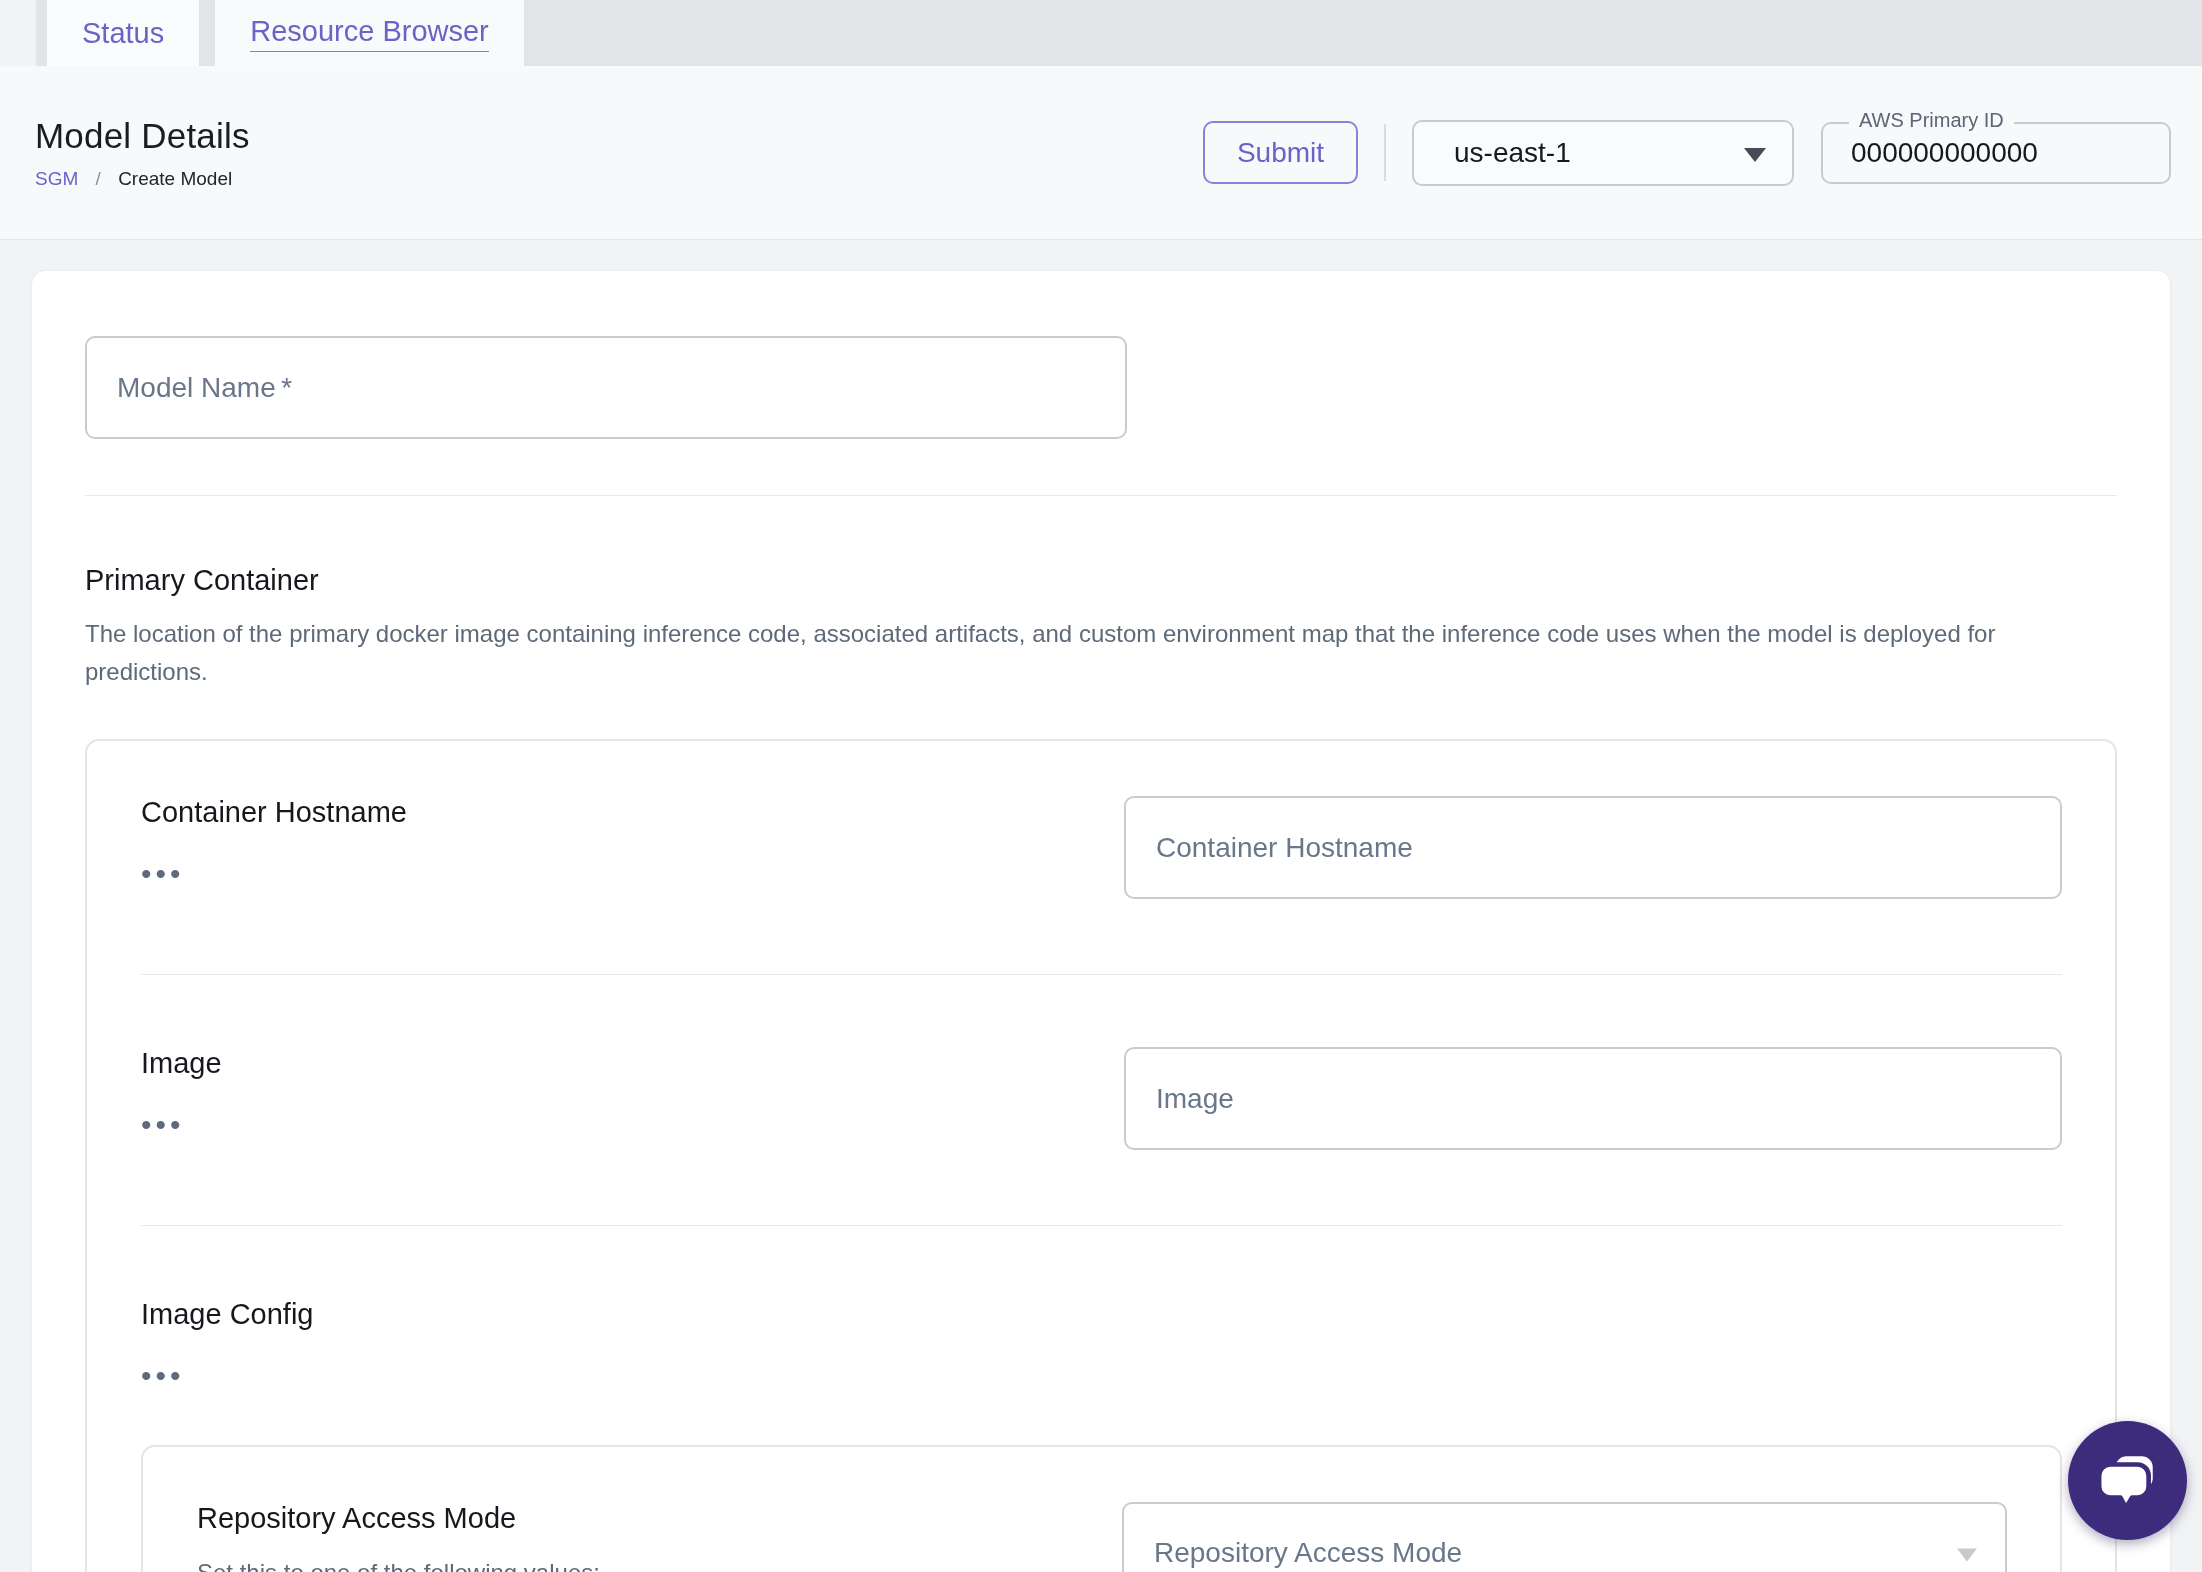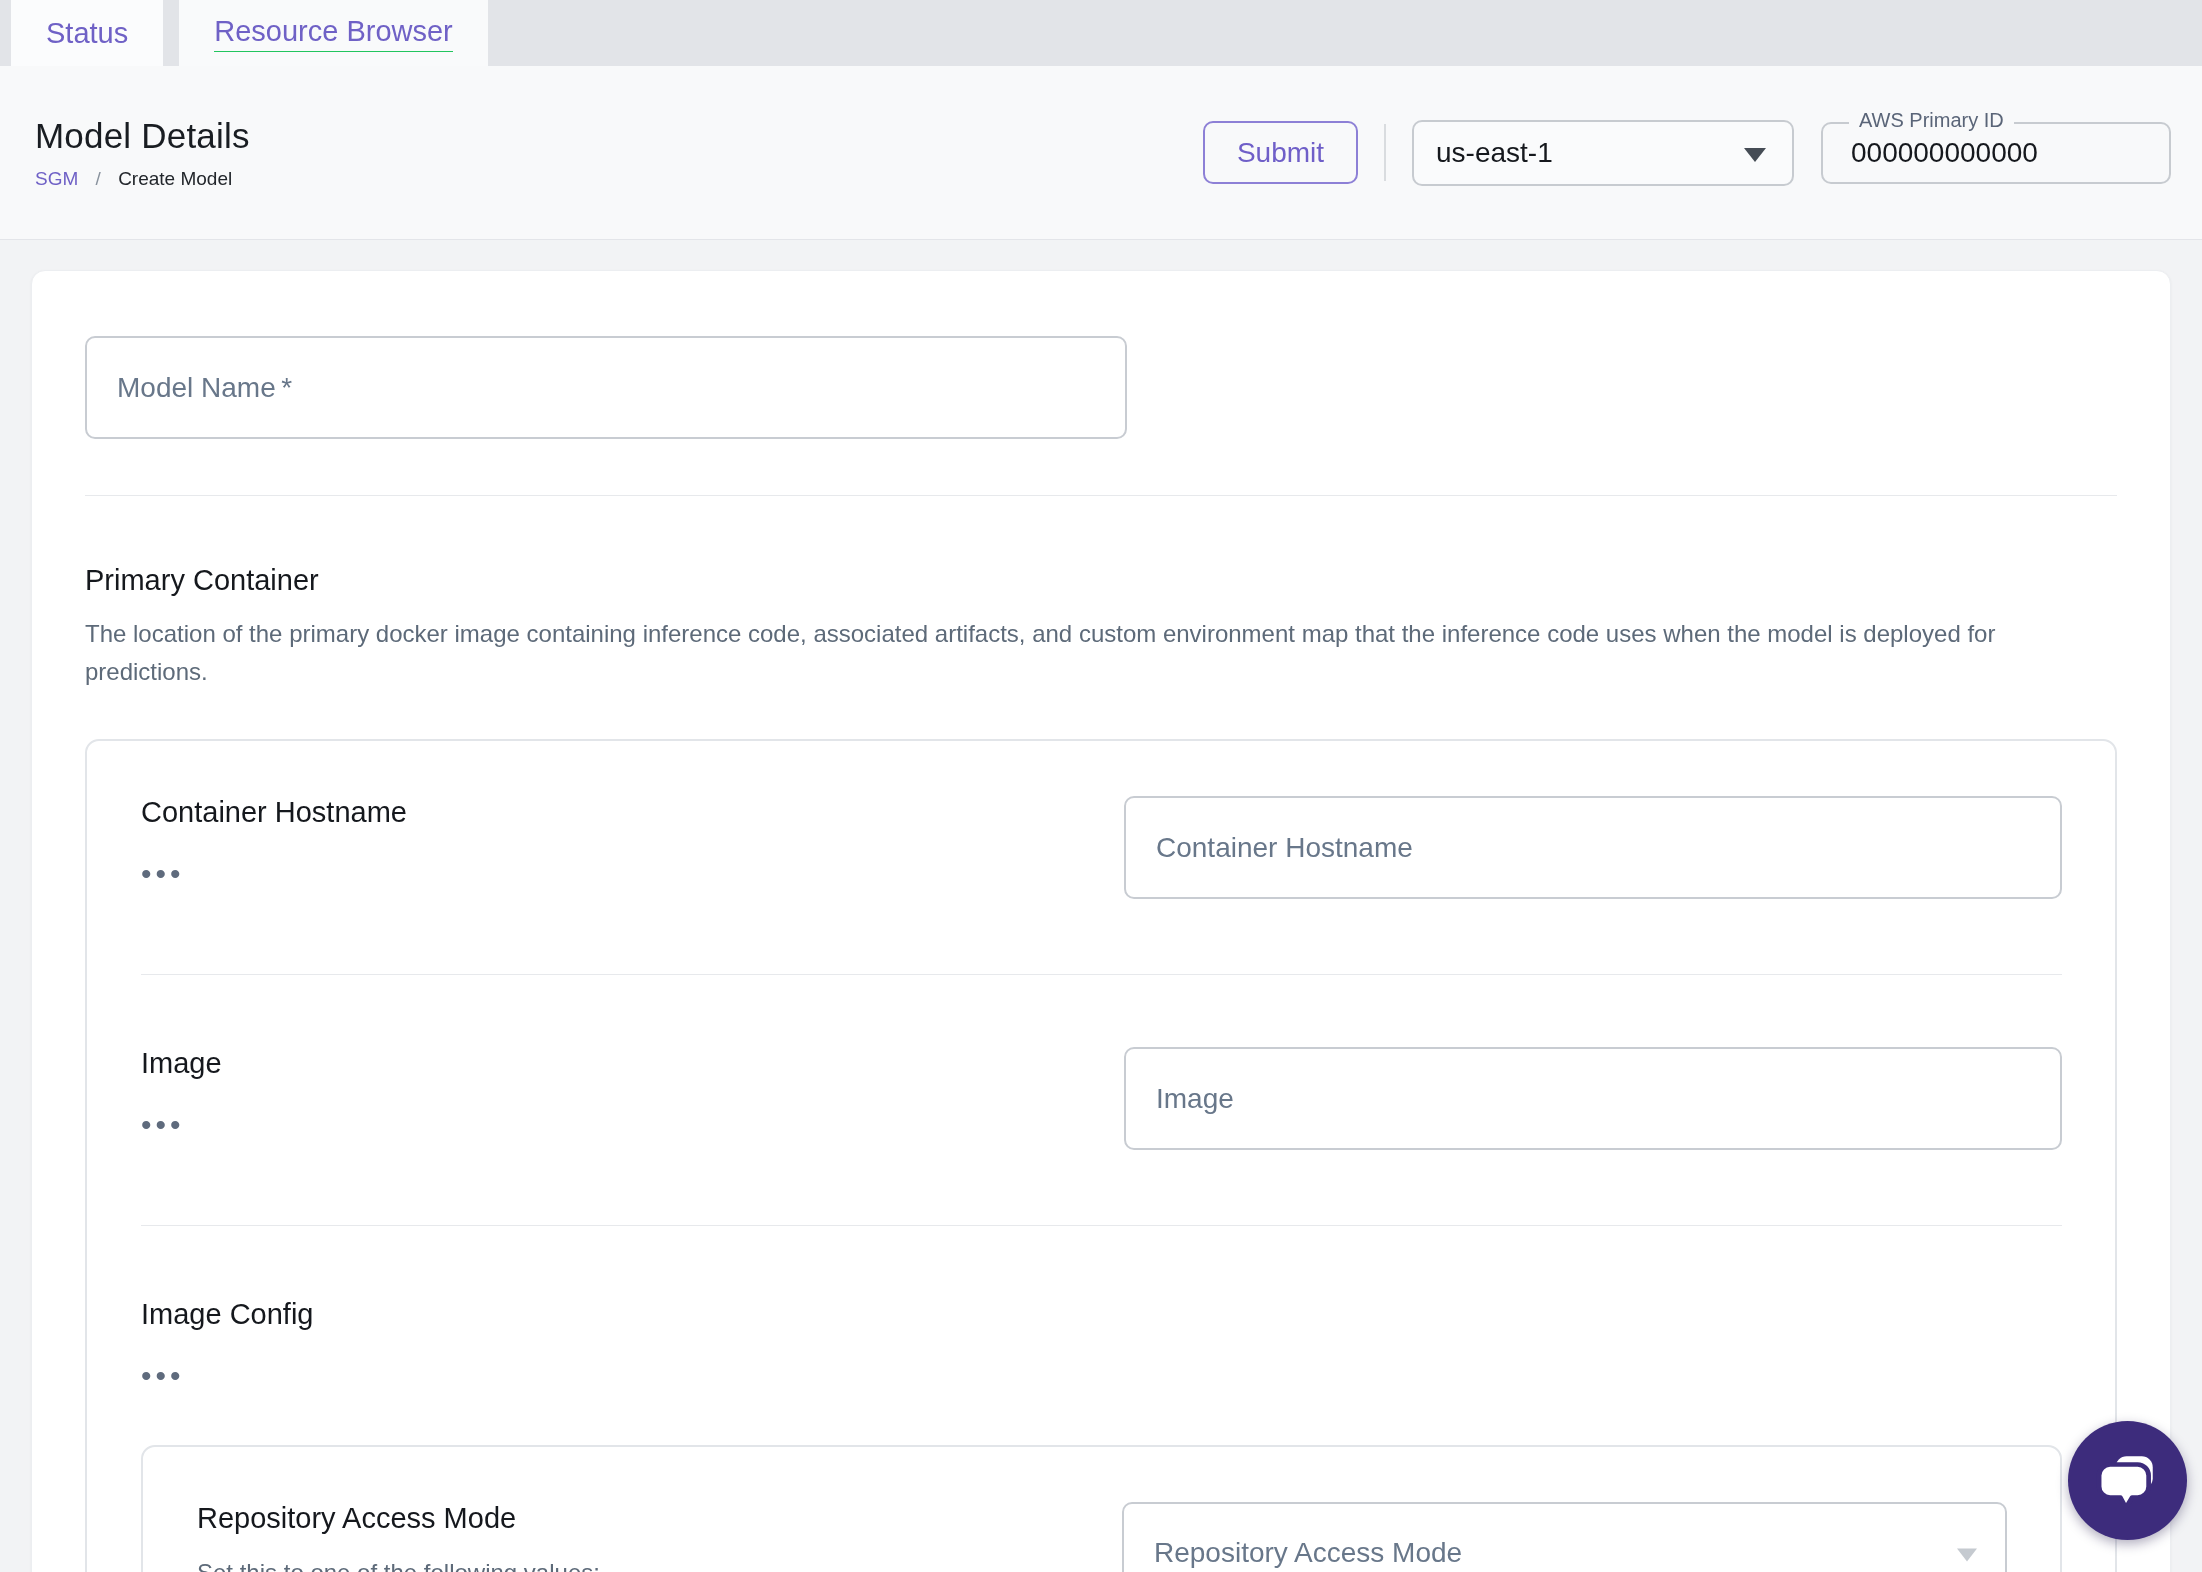--- a/index.html
+++ b/index.html
@@ -7,21 +7,21 @@
   body {
     background:#f2f3f5;
     font-family:"Liberation Sans", sans-serif;
     color:#15181d;
     position:relative;
   }
 
   
   .tabbar {
     height:66px; background:#e2e4e8;
-    display:flex; align-items:stretch; padding-left:11px;
+    display:flex; align-items:stretch; padding-left:11px;margin-left:36px;
   }
   .tab {
     display:flex; align-items:center;
     font-size:29px; color:#6f61c6; cursor:pointer;
     padding:0 35px; background:#fbfcfd;
   }
   .tab + .tab { margin-left:16px; }
   .tab.active { background:#f9fafb; }
   .tab.active .tab-label { border-bottom:1px solid #22c55e; padding-bottom:3px; }
 
@@ -41,21 +41,21 @@
   .header-controls { display:flex; align-items:center; }
   .submit-btn {
     width:155px; height:63px; border:2px solid #8d80d6; border-radius:10px;
     background:transparent; color:#6f5fc8; font-size:28px;
     font-family:"Liberation Sans", sans-serif; cursor:pointer;
   }
   .v-divider { width:2px; height:57px; background:#d9dcdf; margin:0 26px; }
   .region-select {
     width:382px; height:66px; border:2px solid #c7cbd0; border-radius:10px;
     background:#fafbfc; display:flex; align-items:center; cursor:pointer;
-    padding:0 26px 0 22px; position:relative;
+    padding:0 26px 0 40px; position:relative;
   }
   .region-select .value { font-size:28px; color:#15181d; }
   .caret-down {
     position:absolute; right:26px; top:50%; transform:translateY(-35%);
     width:0; height:0; border-left:11px solid transparent; border-right:11px solid transparent;
     border-top:14px solid #454c55;
   }
   .account-box {
     width:350px; height:62px; border:2px solid #c7cbd0; border-radius:10px;
     position:relative; margin-left:27px; background:transparent;

